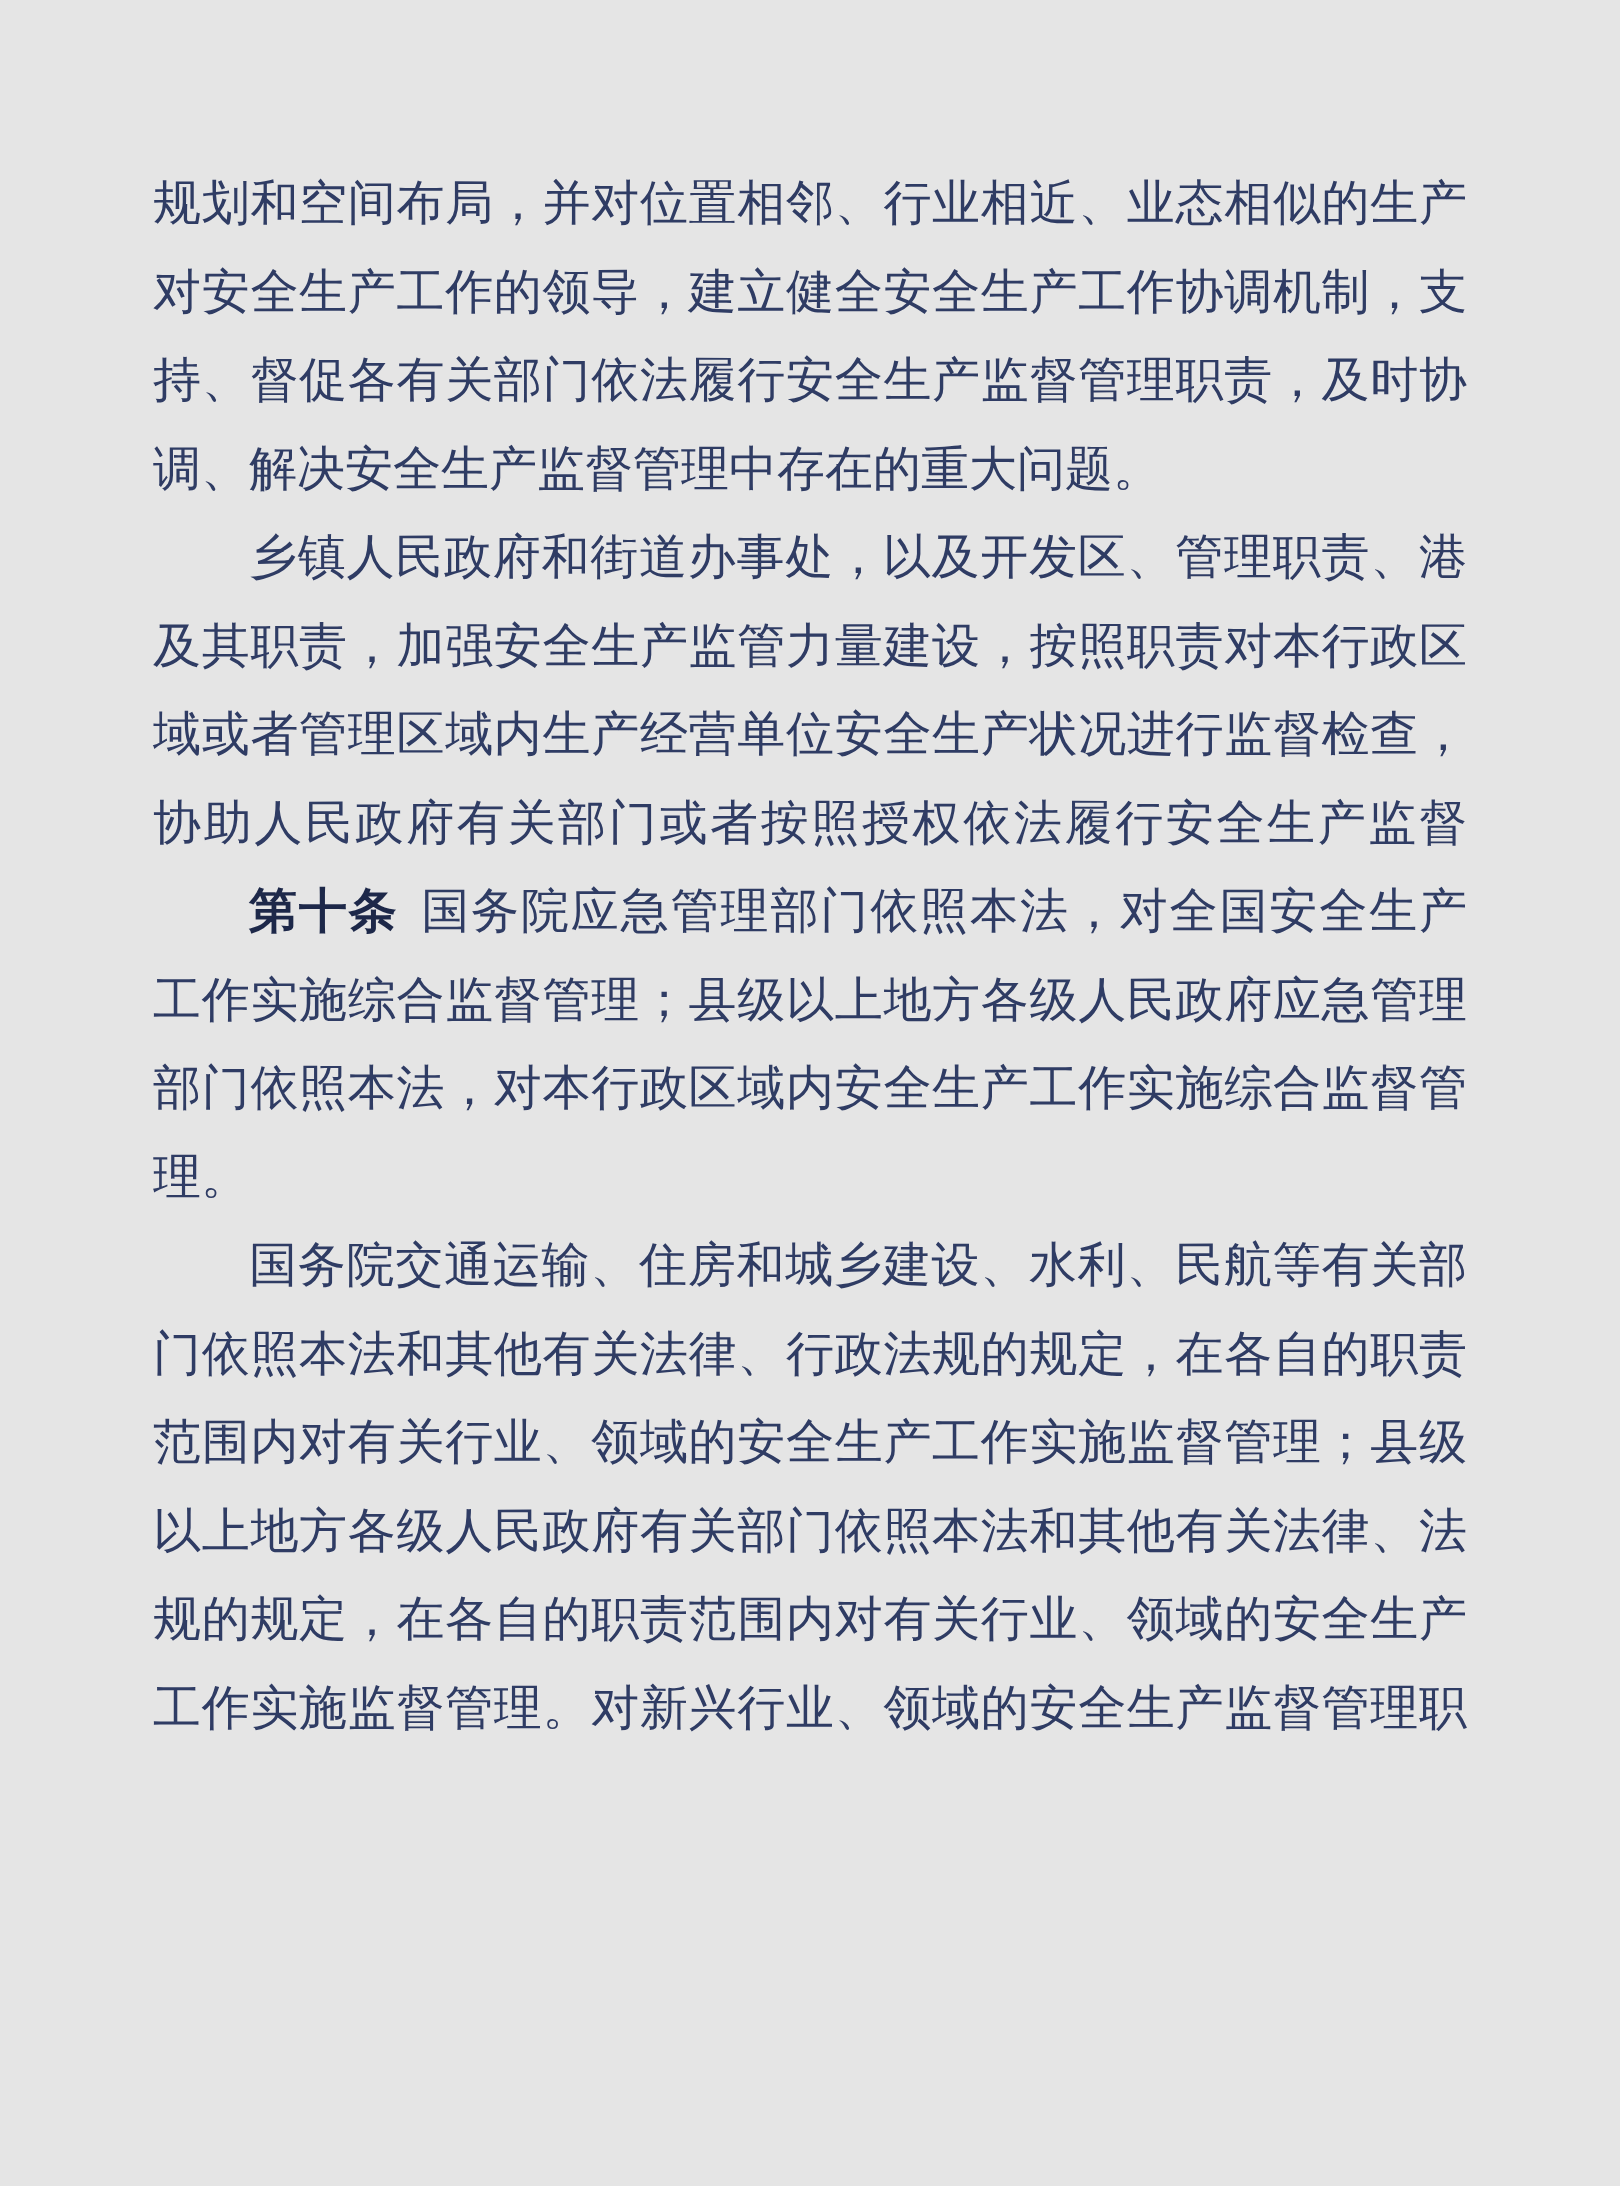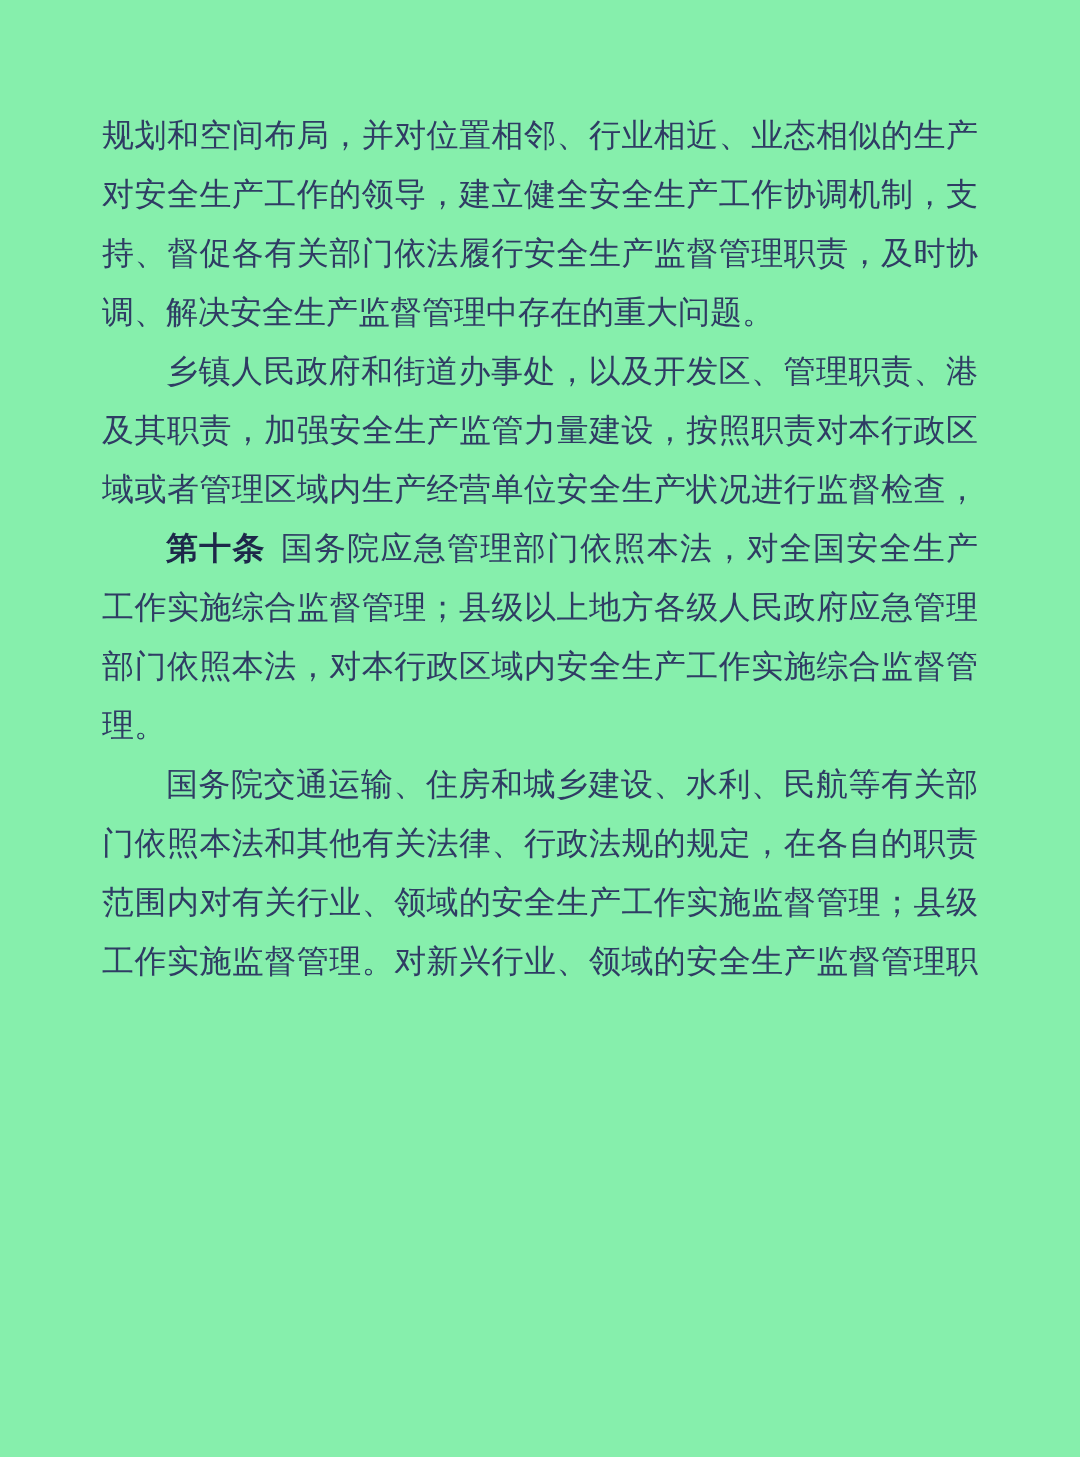--- a/index.html
+++ b/index.html
@@ -11,21 +11,21 @@
     width: 1080px;
     height: 1457px;
     overflow: hidden;
     font-family: "Liberation Serif", "DejaVu Serif", serif;
   }
   .page {
     box-sizing: border-box;
     width: 1080px;
     height: 1457px;
     padding: 106px 102px 0 102px;
-    background: #86efac;
+    background: #e5e5e5;
   }
   .ln {
     width: 876px;
     font-size: 32px;
     line-height: 59px;
     color: #2f3c64;
     text-align: justify;
     text-align-last: justify;
     white-space: nowrap;
     letter-spacing: 0;
@@ -52,24 +52,27 @@
 
   <div class="ln">规划和空间布局，并对位置相邻、行业相近、业态相似的生产</div>
 
   <div class="ln">对安全生产工作的领导，建立健全安全生产工作协调机制，支</div>
   <div class="ln">持、督促各有关部门依法履行安全生产监督管理职责，及时协</div>
   <div class="ln end">调、解决安全生产监督管理中存在的重大问题。</div>
 
   <div class="ln ind">乡镇人民政府和街道办事处，以及开发区、管理职责、港</div>
   <div class="ln">及其职责，加强安全生产监管力量建设，按照职责对本行政区</div>
   <div class="ln">域或者管理区域内生产经营单位安全生产状况进行监督检查，</div>
+  <div class="ln">协助人民政府有关部门或者按照授权依法履行安全生产监督</div>
 
   <div class="ln ind"><span class="art gap-narrow">第十条</span><span>国务院应急管理部门依照本法，对全国安全生产</span></div>
   <div class="ln">工作实施综合监督管理；县级以上地方各级人民政府应急管理</div>
   <div class="ln">部门依照本法，对本行政区域内安全生产工作实施综合监督管</div>
   <div class="ln end">理。</div>
 
   <div class="ln ind">国务院交通运输、住房和城乡建设、水利、民航等有关部</div>
   <div class="ln">门依照本法和其他有关法律、行政法规的规定，在各自的职责</div>
   <div class="ln">范围内对有关行业、领域的安全生产工作实施监督管理；县级</div>
+  <div class="ln">以上地方各级人民政府有关部门依照本法和其他有关法律、法</div>
+  <div class="ln">规的规定，在各自的职责范围内对有关行业、领域的安全生产</div>
   <div class="ln">工作实施监督管理。对新兴行业、领域的安全生产监督管理职</div>
 
 </div>
 
 </body></html>

